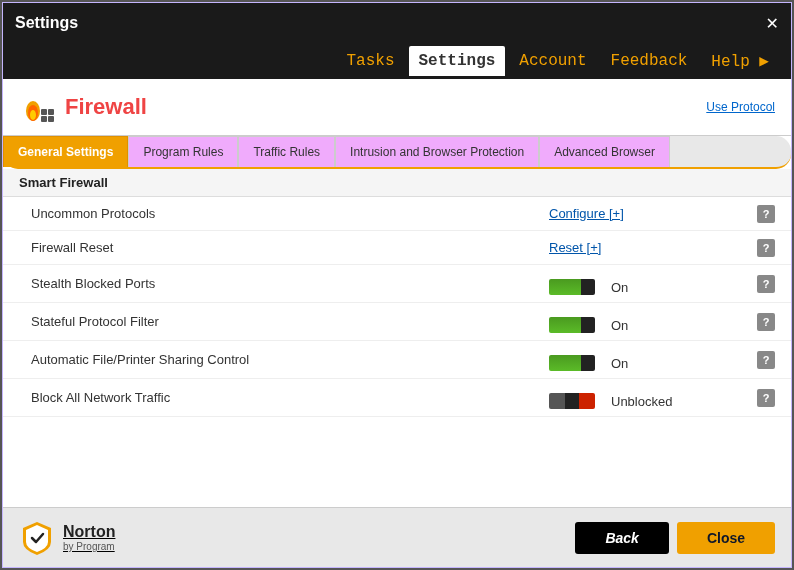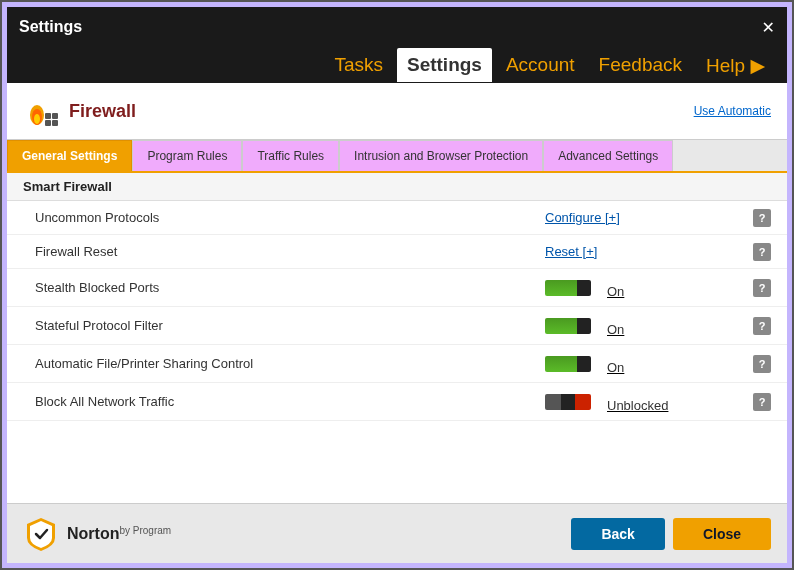--- a/index.html
+++ b/index.html
@@ -11,21 +11,21 @@
       justify-content: center;
       align-items: center;
       width: 794px;
       height: 570px;
       overflow: hidden;
     }
     .window {
       width: 790px;
       height: 566px;
       background: #fff;
-      border: 5px solid #c4b5fd;
+      border: 1px solid #c4b5fd;
       display: flex;
       flex-direction: column;
       position: relative;
     }
     .title-bar {
       background: #1a1a1a;
       color: #fff;
       display: flex;
       align-items: center;
       justify-content: space-between;
@@ -51,24 +51,25 @@
       display: flex;
       align-items: center;
       justify-content: flex-end;
       padding: 0 12px;
       height: 36px;
       flex-shrink: 0;
       gap: 4px;
     }
     .nav-item {
       color: #f0a000;
-      font-size: 19px;
+      font-size: 16px;
       cursor: pointer;
       padding: 6px 10px;
       text-decoration: none;
+      font-family: Liberation Mono, monospace;
     }
     .nav-item.active {
       background: #fff;
       color: #333;
       font-weight: bold;
       border-radius: 2px 2px 0 0;
     }
     .header-bar {
       background: #fff;
       display: flex;
@@ -77,35 +78,36 @@
       padding: 10px 16px;
       border-bottom: 1px solid #ccc;
       flex-shrink: 0;
     }
     .header-left {
       display: flex;
       align-items: center;
       gap: 10px;
     }
     .firewall-title {
-      font-size: 18px;
-      font-weight: bold;
-      color: #7f1d1d;
+      font-size: 22px;
+      font-weight: bold;
+      color: #ef4444;
     }
     .use-defaults {
       color: #0066cc;
       text-decoration: underline;
       cursor: pointer;
       font-size: 12px;
     }
     .tabs-bar {
       display: flex;
       background: #e8e8e8;
       border-bottom: 2px solid #f0a000;
       flex-shrink: 0;
+      border-radius: 15px;
     }
     .tab {
       padding: 8px 14px;
       font-size: 12px;
       cursor: pointer;
       border: 1px solid #ccc;
       border-bottom: none;
       background: #f0abfc;
       color: #333;
       white-space: nowrap;
@@ -137,24 +139,23 @@
       border-bottom: 1px solid #eee;
       min-height: 34px;
     }
     .row-label {
       flex: 1;
       font-size: 13px;
       color: #333;
     }
     .row-control {
       display: flex;
-      align-items: center;
+      align-items: flex-end;
       gap: 8px;
       min-width: 200px;
-      text-decoration: underline;
     }
     .toggle-bar {
       width: 46px;
       height: 16px;
       border-radius: 2px;
       display: flex;
       overflow: hidden;
     }
     .toggle-green {
       background: linear-gradient(to bottom, #4a9a20, #5bbb28);
@@ -205,21 +206,22 @@
       flex-shrink: 0;
       height: 60px;
     }
     .norton-logo {
       display: flex;
       align-items: center;
       gap: 8px;
     }
     .norton-text {
       display: flex;
-      flex-direction: row;
+      flex-direction: column;
+      text-decoration: underline;
     }
     .norton-name {
       font-size: 16px;
       font-weight: bold;
       color: #222;
     }
     .norton-sub {
       font-size: 10px;
       color: #555;
     }
@@ -233,22 +235,23 @@
       font-weight: bold;
       cursor: pointer;
       border: none;
       border-radius: 3px;
     }
     .btn-apply {
       background: #b0b0b0;
       color: #555;
     }
     .btn-back {
-      background: #0369a1;
-      color: #fff;
+      background: #000000;
+      color: #fff;
+      font-style: italic;
     }
     .btn-close {
       background: #f0a000;
       color: #0f172a;
     }
   </style>
 </head>
 <body>
 
 <div class="window">
@@ -275,29 +278,29 @@
         <ellipse cx="14" cy="24" rx="5" ry="8" fill="#ff6600"></ellipse>
         <ellipse cx="14" cy="26" rx="3" ry="5" fill="#ffcc00"></ellipse>
 
         <rect x="22" y="20" width="6" height="6" rx="1" fill="#555"></rect>
         <rect x="29" y="20" width="6" height="6" rx="1" fill="#555"></rect>
         <rect x="22" y="27" width="6" height="6" rx="1" fill="#555"></rect>
         <rect x="29" y="27" width="6" height="6" rx="1" fill="#555"></rect>
       </svg>
       <span class="firewall-title">Firewall</span>
     </div>
-    <span class="use-defaults">Use Automatic</span>
+    <span class="use-defaults">Use Protocol</span>
   </div>
 
   <div class="tabs-bar">
     <div class="tab active">General Settings</div>
     <div class="tab">Program Rules</div>
     <div class="tab">Traffic Rules</div>
     <div class="tab">Intrusion and Browser Protection</div>
-    <div class="tab">Advanced Settings</div>
+    <div class="tab">Advanced Browser</div>
   </div>
 
   <div class="content">
     <div class="section-header">Smart Firewall</div>
 
     <div class="settings-row">
       <span class="row-label">Uncommon Protocols</span>
       <div class="row-control">
         <span class="action-link">Configure [+]</span>
       </div>

